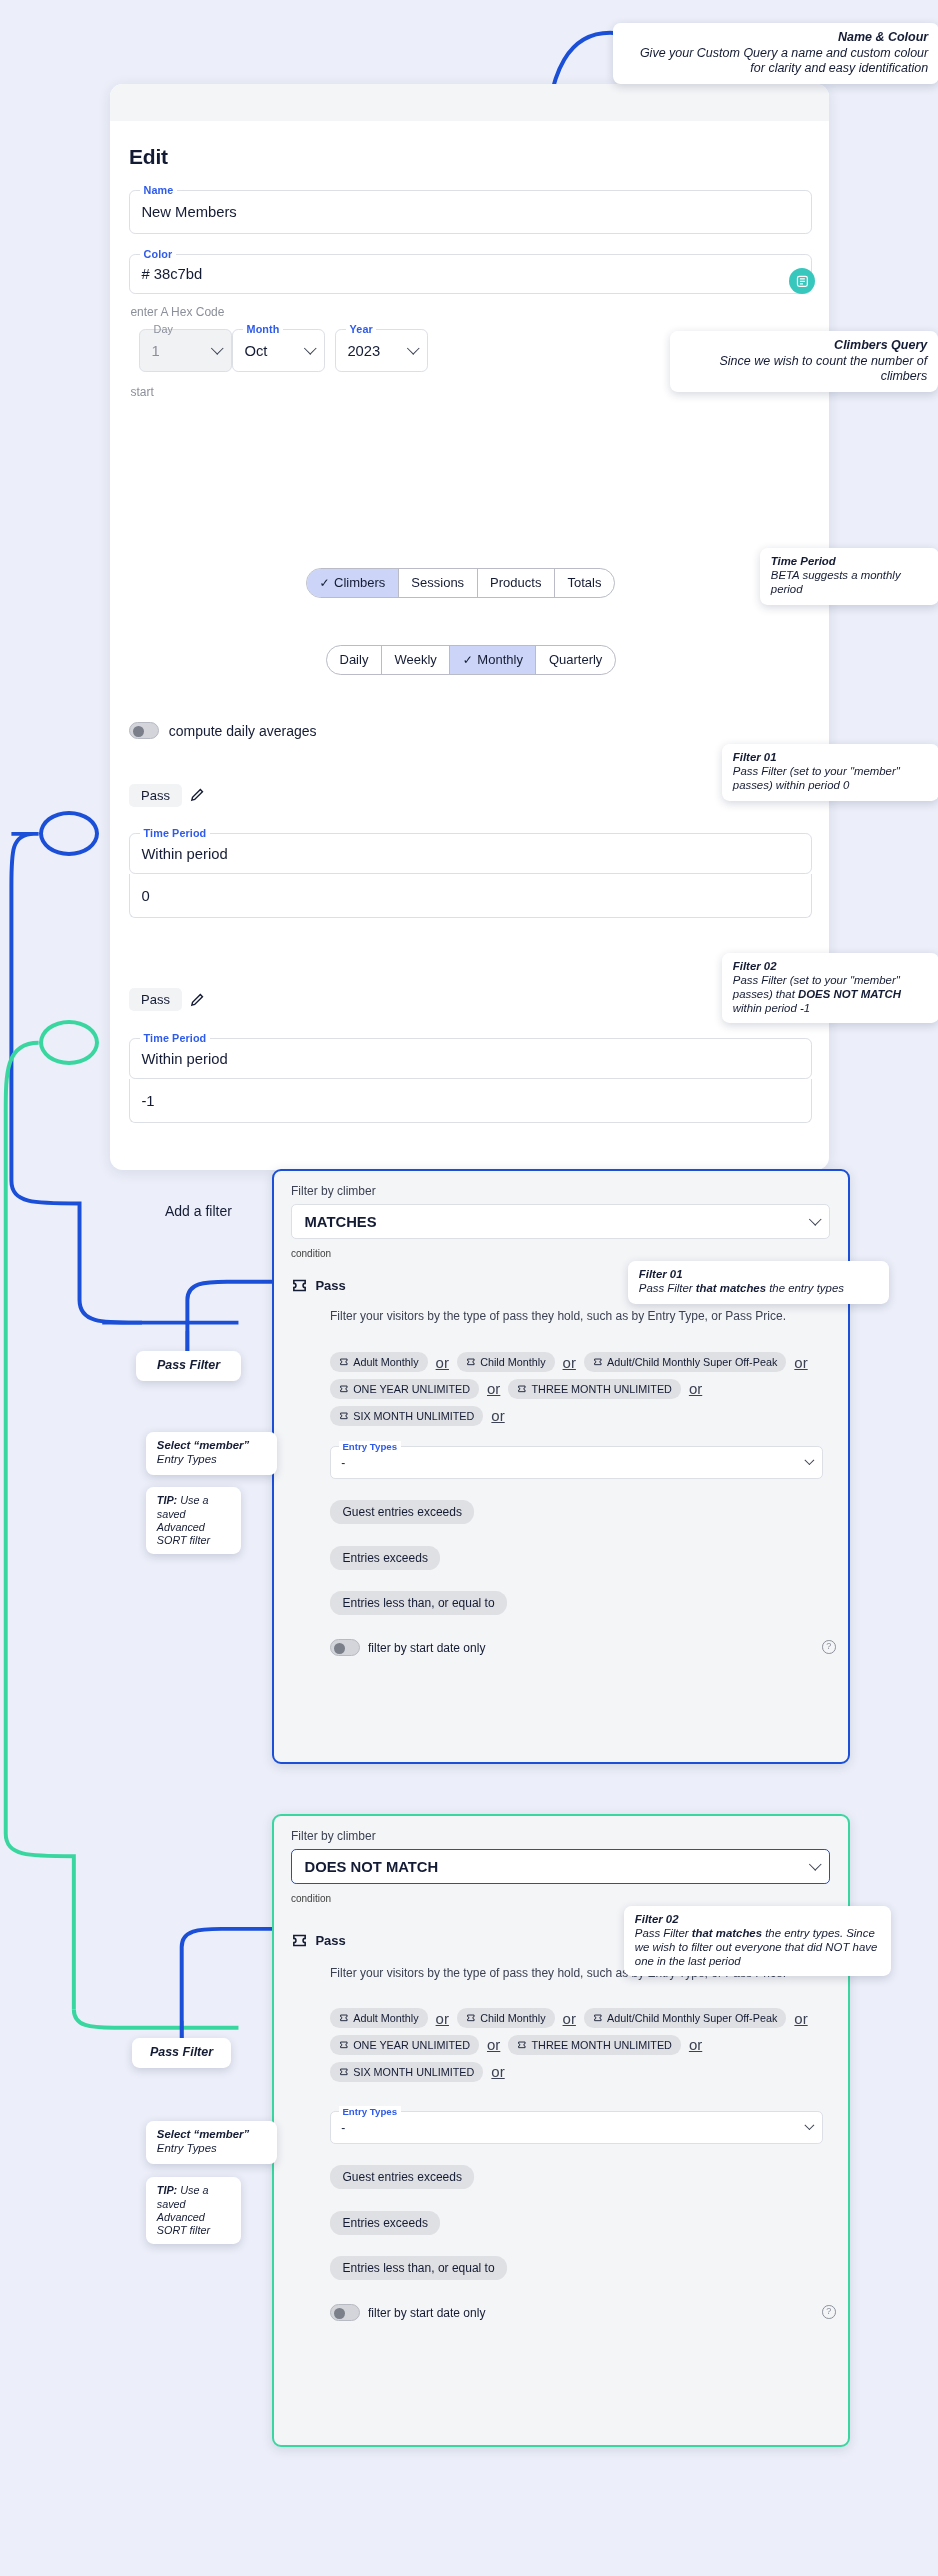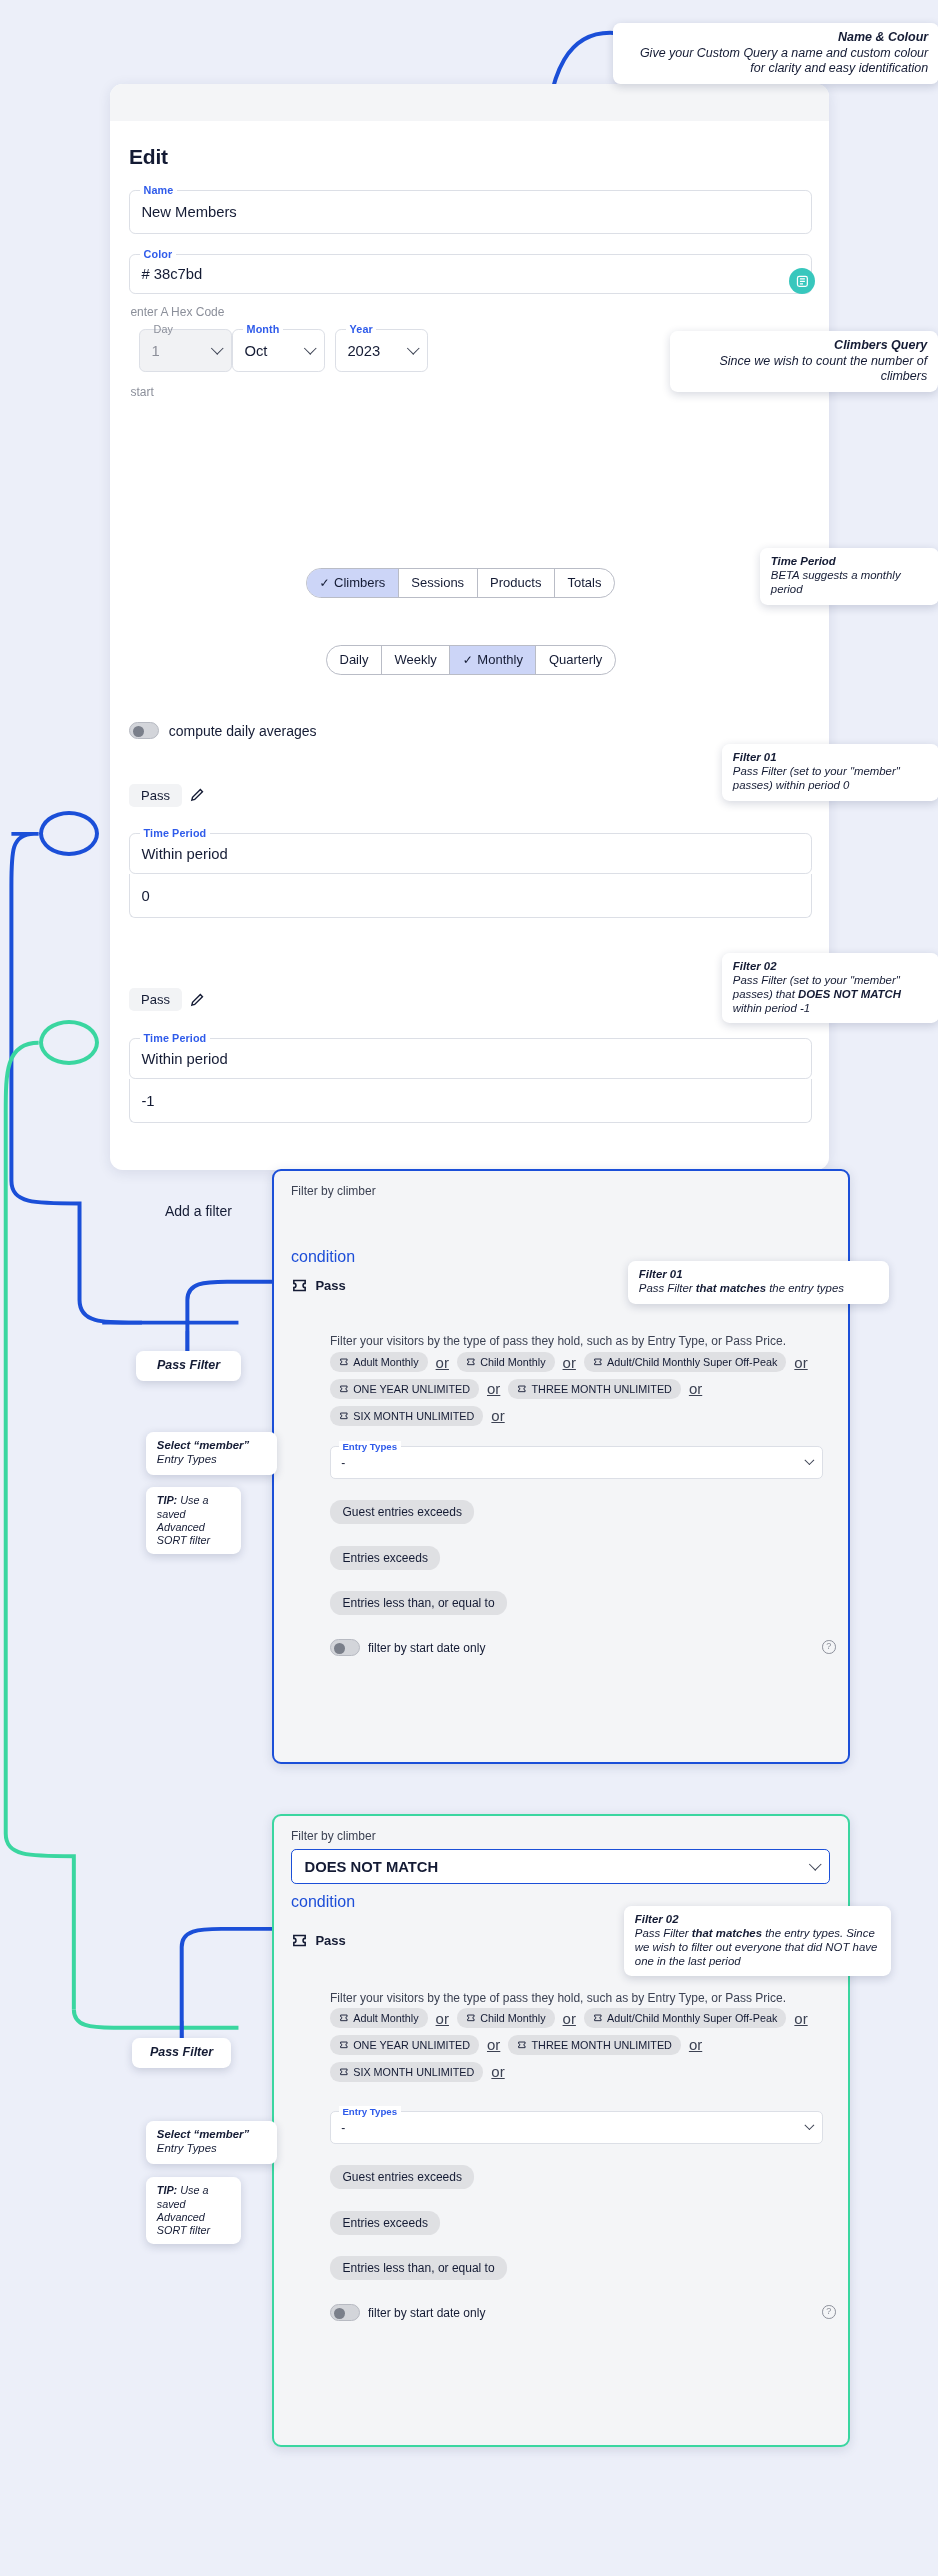--- a/index.html
+++ b/index.html
@@ -159,32 +159,32 @@
   .fp-sub { position:absolute; left:17px; top:13px; font-size:12px; color:#3c4253; }
   .fp-select {
     position:absolute; left:17px; top:33px; width:539px; height:35px;
     background:#fff; border:0.6px solid #dcdfe6; border-radius:5.1px;
   }
   .fp-select.focus { border:1.7px solid #1b4fd8; }
   .fp-select .v {
     position:absolute; left:12.5px; top:50%; transform:translateY(-50%);
     font-size:14.8px; font-weight:700;
   }
-  .fp-cond { position:absolute; left:17px; top:77px; font-size:16px; color:#1d4ed8;}
+  .fp-cond { position:absolute; left:17px; top:77px; font-size:10px; color:#404040;}
 
   .fp-passrow {
     position:absolute; left:17px; top:106px; display:flex;
     align-items:center; gap:7.4px;
   }
   .fp-passrow .lbl { font-size:13px; font-weight:700; }
   .ticket { width:17px; height:17px; }
 
   .fp-desc {
     position:absolute; left:56px; top:138px; width:493px;
-    font-size:12px; line-height:1.3; color:#3c4253;margin-top:25px;
+    font-size:12px; line-height:1.3; color:#3c4253;
   }
 
   .chips {
     position:absolute; left:56px; top:181px; width:500px;
     display:flex; flex-wrap:wrap; align-items:center; gap:0;
   }
   .chip {
     display:inline-flex; align-items:center; gap:4.5px;
     background:#dfe0e3; border-radius:9.7px; padding:4px 9px;
     font-size:10.8px; margin:0 0 6.8px 0; white-space:nowrap;
@@ -374,20 +374,24 @@
   </div>
 
   <div id="addfilter">Add a filter</div>
 </div>
 
 <div class="oval" id="oval-blue" style="border-color: rgb(27, 79, 216);"></div>
 <div class="oval" id="oval-green" style="border-color: rgb(58, 214, 160);"></div>
 
 <div class="fpanel" id="panel1" style="border-color: rgb(27, 79, 216);">
   <div class="fp-sub">Filter by climber</div>
+  <div class="fp-select">
+    <span class="v">MATCHES</span>
+    <span class="chev"></span>
+  </div>
   <div class="fp-cond">condition</div>
 
   <div class="fp-passrow">
     <span class="ticket">
       <svg viewBox="0 0 24 24" fill="none" stroke="#141b34" stroke-width="2.2">
         <path d="M4 5h16v4a3 3 0 000 6v4H4v-4a3 3 0 000-6V5z"></path>
       </svg>
     </span>
     <span class="lbl">Pass</span>
   </div>

